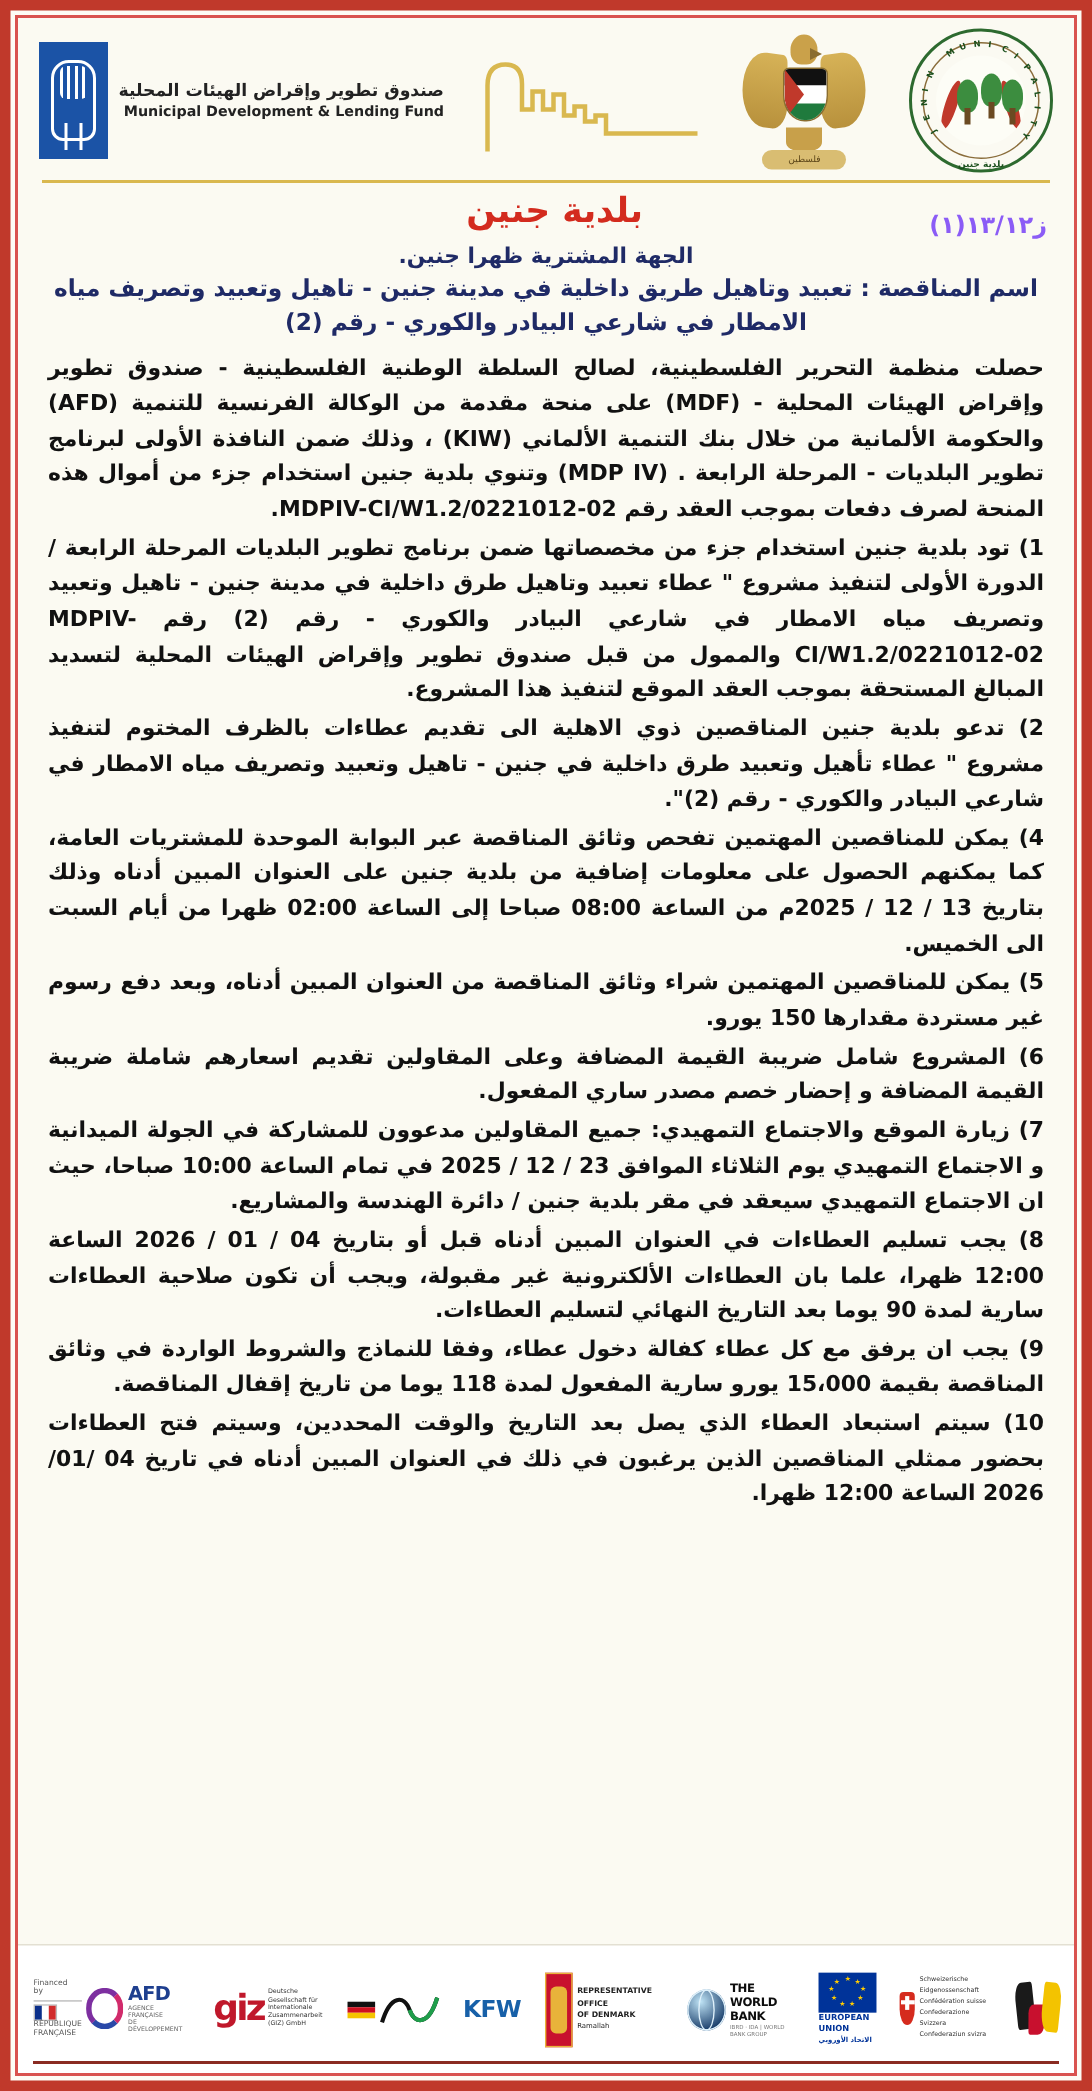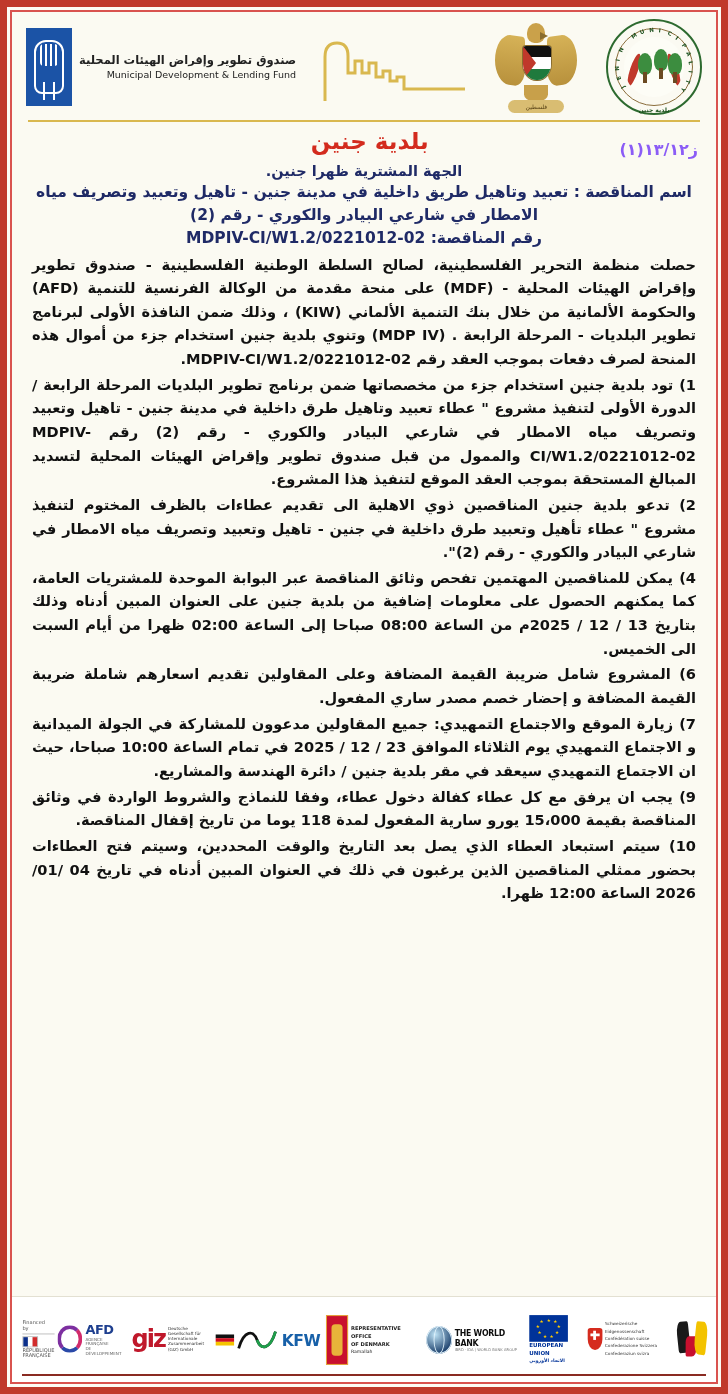--- a/index.html
+++ b/index.html
@@ -128,21 +128,21 @@
   }
 
   
   .skyline{width:150px;height:80px;position:relative;}
   .skyline svg{display:block;}
 
   
   .mdlf{display:flex;align-items:center;gap:7px;}
   .mdlf-text{text-align:right;line-height:1.45;}
   .mdlf-ar{font-size:11.5px;font-weight:bold;color:#222;letter-spacing:0;}
-  .mdlf-en{font-size:9.5px;font-weight:normal;color:#222;direction:ltr;}
+  .mdlf-en{font-size:9.5px;font-weight:bold;color:#222;direction:ltr;}
   .mdlf-mark{
     width:46px;height:78px;background:#1b53a6;position:relative;
   }
   .mdlf-mark .hand{
     position:absolute;left:50%;top:50%;transform:translate(-50%,-50%);
     width:26px;height:50px;
     border:2px solid #ffffff;border-radius:12px 12px 8px 8px;
   }
   .mdlf-mark .fingers{
     position:absolute;left:50%;top:20%;transform:translateX(-50%);
@@ -202,21 +202,21 @@
   .signature{
     text-align:center;color:#b83023;font-weight:bold;font-size:15px;
     margin:4px 0 6px 0;flex:0 0 auto;
   }
 
   
   .donors{
     flex:0 0 auto;background:#ffffff;border-top:1px solid #e3e0d2;
     height:86px;display:flex;align-items:center;justify-content:space-around;
     padding:0 6px;margin:0 -10px;box-sizing:border-box;
-    direction:ltr;position:relative;
+    direction:ltr;position:relative;gap:11px;
   }
   .donors:after{
     content:"";position:absolute;left:10px;right:10px;bottom:6px;
     height:2px;background:#8a2b22;
   }
   .donor{display:flex;align-items:center;gap:3px;transform:scale(.92);}
   .donor-cap{font-size:5.5px;color:#555;line-height:1.15;}
 
   .fr-flag{width:15px;height:10px;display:flex;border:.5px solid #bbb;}
   .fr-flag i{flex:1;display:block;}
@@ -375,32 +375,30 @@
   <div class="gold-rule"></div>
 
   <div class="title-row">
     <div class="ref-no">ز١٣/١٢(١)</div>
     <div class="main-title">بلدية جنين</div>
     <div class="ref-spacer"></div>
   </div>
 
   <div class="buyer-line">الجهة المشترية ظهرا جنين.</div>
   <div class="tender-title">اسم المناقصة : تعبيد وتاهيل طريق داخلية في مدينة جنين - تاهيل وتعبيد وتصريف مياه الامطار في شارعي البيادر والكوري - رقم (2)</div>
-  <div class="tender-no">
-    <span>رقم المناقصة:</span>
-    <span class="code">MDPIV-CI/W1.2/0221012-02</span>
-  </div>
 
   <div class="body">
     <p class="para just">حصلت منظمة التحرير الفلسطينية، لصالح السلطة الوطنية الفلسطينية - صندوق تطوير وإقراض الهيئات المحلية - (MDF) على منحة مقدمة من الوكالة الفرنسية للتنمية (AFD) والحكومة الألمانية من خلال بنك التنمية الألماني (KIW) ، وذلك ضمن النافذة الأولى لبرنامج تطوير البلديات - المرحلة الرابعة . (MDP IV) وتنوي بلدية جنين استخدام جزء من أموال هذه المنحة لصرف دفعات بموجب العقد رقم MDPIV-CI/W1.2/0221012-02.</p>
     <p class="para just">1) تود بلدية جنين استخدام جزء من مخصصاتها ضمن برنامج تطوير البلديات المرحلة الرابعة / الدورة الأولى لتنفيذ مشروع " عطاء تعبيد وتاهيل طرق داخلية في مدينة جنين - تاهيل وتعبيد وتصريف مياه الامطار في شارعي البيادر والكوري - رقم (2) رقم MDPIV-CI/W1.2/0221012-02 والممول من قبل صندوق تطوير وإقراض الهيئات المحلية لتسديد المبالغ المستحقة بموجب العقد الموقع لتنفيذ هذا المشروع.</p>
     <p class="para just">2) تدعو بلدية جنين المناقصين ذوي الاهلية الى تقديم عطاءات بالظرف المختوم لتنفيذ مشروع " عطاء تأهيل وتعبيد طرق داخلية في جنين - تاهيل وتعبيد وتصريف مياه الامطار في شارعي البيادر والكوري - رقم (2)".</p>
     <p class="para just">4) يمكن للمناقصين المهتمين تفحص وثائق المناقصة عبر البوابة الموحدة للمشتريات العامة، كما يمكنهم الحصول على معلومات إضافية من بلدية جنين على العنوان المبين أدناه وذلك بتاريخ 13 / 12 / 2025م من الساعة 08:00 صباحا إلى الساعة 02:00 ظهرا من أيام السبت الى الخميس.</p>
+    <p class="para just">5) يمكن للمناقصين المهتمين شراء وثائق المناقصة من العنوان المبين أدناه، وبعد دفع رسوم غير مستردة مقدارها 150 يورو.</p>
     <p class="para just">6) المشروع شامل ضريبة القيمة المضافة وعلى المقاولين تقديم اسعارهم شاملة ضريبة القيمة المضافة و إحضار خصم مصدر ساري المفعول.</p>
     <p class="para just">7) زيارة الموقع والاجتماع التمهيدي: جميع المقاولين مدعوون للمشاركة في الجولة الميدانية و الاجتماع التمهيدي يوم الثلاثاء الموافق 23 / 12 / 2025 في تمام الساعة 10:00 صباحا، حيث ان الاجتماع التمهيدي سيعقد في مقر بلدية جنين / دائرة الهندسة والمشاريع.</p>
+    <p class="para just">8) يجب تسليم العطاءات في العنوان المبين أدناه قبل أو بتاريخ 04 / 01 / 2026 الساعة 12:00 ظهرا، علما بان العطاءات الألكترونية غير مقبولة، ويجب أن تكون صلاحية العطاءات سارية لمدة 90 يوما بعد التاريخ النهائي لتسليم العطاءات.</p>
     <p class="para just">9) يجب ان يرفق مع كل عطاء كفالة دخول عطاء، وفقا للنماذج والشروط الواردة في وثائق المناقصة بقيمة 15،000 يورو سارية المفعول لمدة 118 يوما من تاريخ إقفال المناقصة.</p>
     <p class="para just">10) سيتم استبعاد العطاء الذي يصل بعد التاريخ والوقت المحددين، وسيتم فتح العطاءات بحضور ممثلي المناقصين الذين يرغبون في ذلك في العنوان المبين أدناه في تاريخ 04 /01/ 2026 الساعة 12:00 ظهرا.</p>
   </div>
 
 
   <div class="donors">
 
     <div class="donor">
       <div>
         <div class="donor-cap">Financed<br>by</div>

